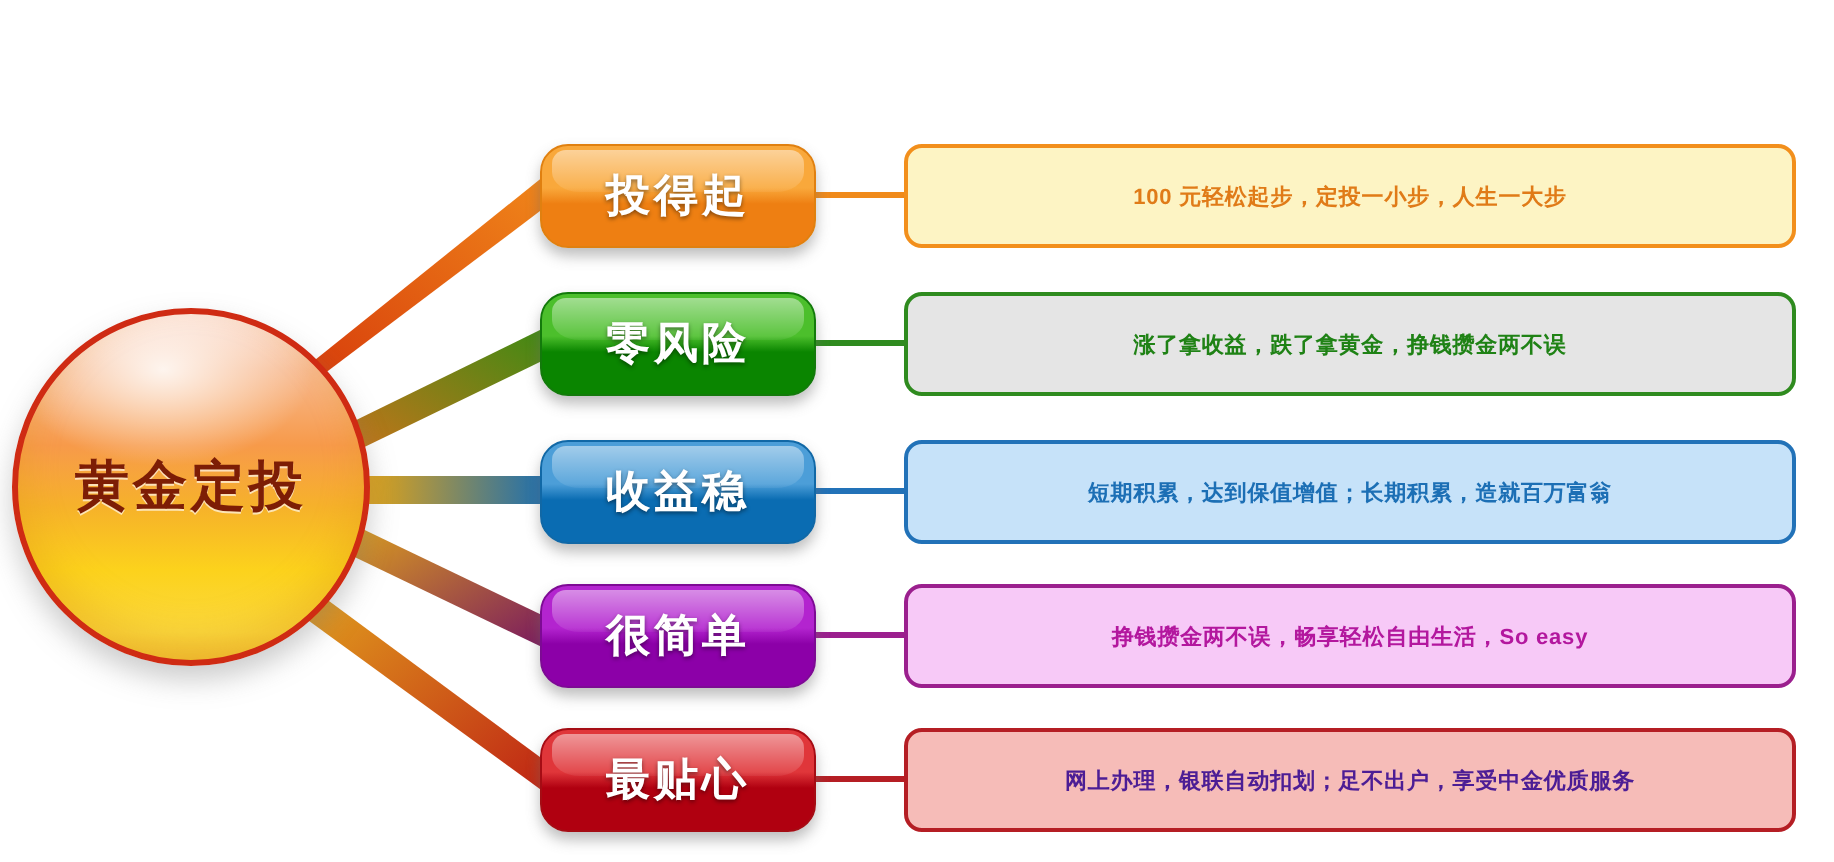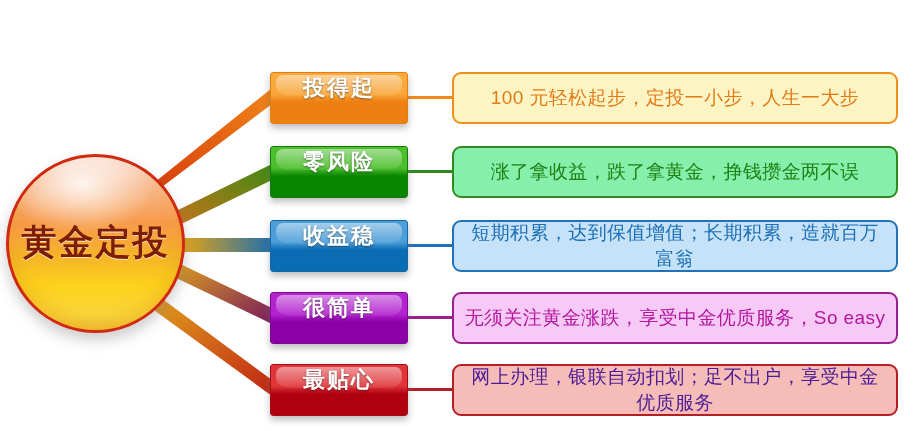--- a/index.html
+++ b/index.html
@@ -51,21 +51,21 @@
         #f4c63a 100%);
     border: 3px solid #cf2b13;
     box-sizing: border-box;
     box-shadow: 0 7px 14px rgba(120,120,120,0.38),
                 inset 0 -10px 18px rgba(220,150,20,0.35);
     display: flex;
     align-items: center;
     justify-content: center;
   }
   .hub-label {
-    font-size: 35px;
+    font-size: 27px;
     font-weight: bold;
     color: #7d1d05;
     letter-spacing: 2px;
     text-shadow: 0 1px 0 rgba(255,255,255,0.65);
     user-select: none;
     margin-top: -2px;
   }
 
   
   .row {
@@ -75,24 +75,24 @@
     z-index: 4;
   }
 
   
   .tag {
     position: absolute;
     left: 270px;
     top: 0;
     width: 138px;
     height: 52px;
-    border-radius: 3px;
+    border-radius: 14px;
     box-sizing: border-box;
     display: flex;
-    align-items: flex-start;
+    align-items: center;
     justify-content: center;
     box-shadow: 0 4px 7px rgba(110,110,110,0.45);
     overflow: hidden;
   }
   .tag::after {
     content: "";
     position: absolute;
     left: 4%;
     top: 4%;
     width: 92%;
@@ -121,22 +121,22 @@
     height: 52px;
     border-radius: 9px;
     border: 2px solid #888;
     box-sizing: border-box;
     display: flex;
     align-items: center;
     justify-content: center;
     text-align: center;
   }
   .desc-text {
-    font-size: 19px;
-    font-weight: normal;
+    font-size: 11px;
+    font-weight: bold;
     letter-spacing: 0.4px;
     user-select: none;
     padding: 0 8px;
   }
 
   
   .link {
     position: absolute;
     left: 408px;
     top: 24px;
@@ -196,40 +196,40 @@
         </div>
         <div class="desc" style="background: rgb(253, 244, 196); border-color: rgb(242, 143, 28);">
           <span class="desc-text" style="color: rgb(224, 123, 24);">100 元轻松起步，定投一小步，人生一大步</span>
         </div>
       </div>
       <div class="row" style="top: 146px;">
         <div class="link" style="background: rgb(47, 139, 31);"></div>
         <div class="tag" style="background: linear-gradient(rgb(76, 191, 44) 0%, rgb(76, 191, 44) 42%, rgb(10, 133, 0) 58%, rgb(10, 133, 0) 100%); border: 1px solid rgb(19, 122, 11);">
           <span class="tag-text">零风险</span>
         </div>
-        <div class="desc" style="background: #86efac; border-color: rgb(47, 139, 31); justify-content: center;">
+        <div class="desc" style="background: #e5e5e5; border-color: rgb(47, 139, 31); justify-content: center;">
           <span class="desc-text" style="color: rgb(31, 130, 21);">涨了拿收益，跌了拿黄金，挣钱攒金两不误</span>
         </div>
       </div>
       <div class="row" style="top: 220px;">
         <div class="link" style="background: rgb(34, 114, 184);"></div>
         <div class="tag" style="background: linear-gradient(rgb(76, 158, 216) 0%, rgb(76, 158, 216) 42%, rgb(10, 108, 178) 58%, rgb(10, 108, 178) 100%); border: 1px solid rgb(17, 104, 166);">
           <span class="tag-text">收益稳</span>
         </div>
         <div class="desc" style="background: rgb(198, 226, 249); border-color: rgb(34, 114, 184); text-align: center;">
           <span class="desc-text" style="color: rgb(28, 111, 181);">短期积累，达到保值增值；长期积累，造就百万富翁</span>
         </div>
       </div>
       <div class="row" style="top: 292px;">
         <div class="link" style="background: rgb(155, 31, 142);"></div>
         <div class="tag" style="background: linear-gradient(rgb(179, 36, 207) 0%, rgb(179, 36, 207) 42%, rgb(140, 0, 168) 58%, rgb(140, 0, 168) 100%); border: 1px solid rgb(125, 10, 148);">
           <span class="tag-text">很简单</span>
         </div>
         <div class="desc" style="background: rgb(247, 201, 247); border-color: rgb(155, 31, 142);">
-          <span class="desc-text" style="color: rgb(179, 23, 158);">无须关注黄金涨跌，享受中金优质服务，So easy</span>
+          <span class="desc-text" style="color: rgb(179, 23, 158);">挣钱攒金两不误，畅享轻松自由生活，So easy</span>
         </div>
       </div>
       <div class="row" style="top: 364px;">
         <div class="link" style="background: rgb(181, 30, 36);"></div>
         <div class="tag" style="background: linear-gradient(rgb(224, 54, 58) 0%, rgb(224, 54, 58) 42%, rgb(176, 0, 16) 58%, rgb(176, 0, 16) 100%); border: 1px solid rgb(165, 12, 20);">
           <span class="tag-text">最贴心</span>
         </div>
         <div class="desc" style="background: rgb(246, 188, 184); border-color: rgb(181, 30, 36);">
           <span class="desc-text" style="color: #4c1d95;">网上办理，银联自动扣划；足不出户，享受中金优质服务</span>
         </div>

